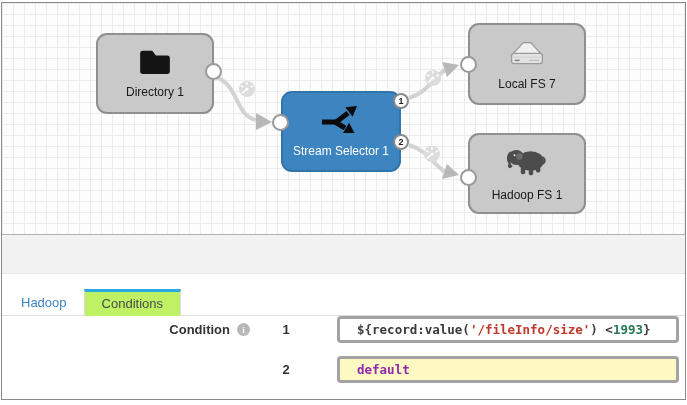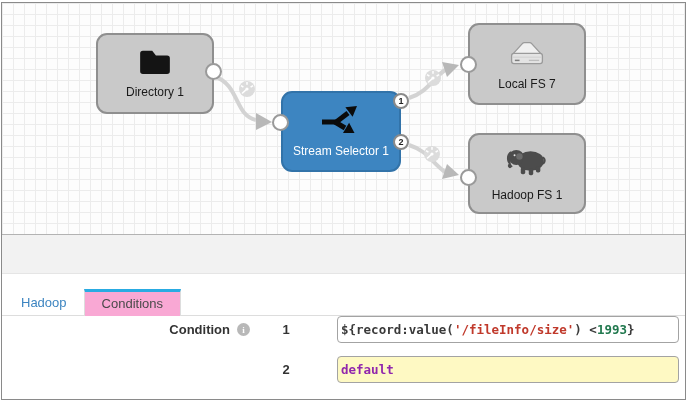--- a/index.html
+++ b/index.html
@@ -29,33 +29,33 @@
 
   
   .strip{height:38px;flex:none;background:#f2f2f2;border-top:1px solid #b3b3b3;border-bottom:1px solid #e5e5e5;}
 
   
   .config{flex:1;background:#fff;}
   .tabs{display:flex;align-items:flex-end;border-bottom:1px solid #ddd;padding:14px 0 0 2px;}
   .tab{box-sizing:border-box;height:27px;padding:0 17px;font-size:13px;line-height:23px;
        border-top:3px solid transparent;cursor:pointer;}
   .tab.inactive{color:var(--link_blue,#3d85c1);}
-  .tab.active{background:#f9a8d4;color:#4a4a4a;border-left:1px solid #ddd;border-right:1px solid #ddd;
+  .tab.active{background:#bef264;color:#4a4a4a;border-left:1px solid #ddd;border-right:1px solid #ddd;
        border-top:3px solid var(--tab_accent,#29abe2);margin-bottom:-1px;}
 
   .form{display:flex;flex-direction:column;gap:13px;}
   .form-row{display:flex;align-items:center;}
   .col-label{width:248px;flex:none;display:flex;justify-content:flex-end;align-items:center;gap:7px;}
   .cond-label{font-weight:bold;font-size:13px;color:#333;}
   .info-icon{width:13px;height:13px;border-radius:50%;background:#b8b8b8;color:#fff;font-size:9px;
        font-weight:bold;display:flex;align-items:center;justify-content:center;
        font-family:"Liberation Serif",serif;cursor:pointer;}
   .col-num{width:72px;flex:none;text-align:center;font-weight:bold;font-size:13px;color:#333;}
-  .field{box-sizing:border-box;margin-left:15px;width:342px;height:27px;border:1px solid #a3a3a3;border-radius:4px;
-       background:#fff;display:flex;align-items:center;padding:0 3px;white-space:nowrap;overflow:hidden;
+  .field{box-sizing:border-box;margin-left:15px;width:342px;height:27px;border:3px solid #a3a3a3;border-radius:4px;
+       background:#fff;display:flex;align-items:center;padding:0 17px;white-space:nowrap;overflow:hidden;
        font-family:"DejaVu Sans Mono",monospace;font-size:12.5px;font-weight:bold;color:#3a3a3a;cursor:text;}
   .field.gray{background:#fef9c3;}
   .code-str{color:var(--code_string,#c0392b);}
   .code-num{color:var(--code_number,#22794f);}
   .code-def{color:var(--code_default_purple,#9127ad);}
 </style>
 </head>
 <body>
 
 <div class="frame">

